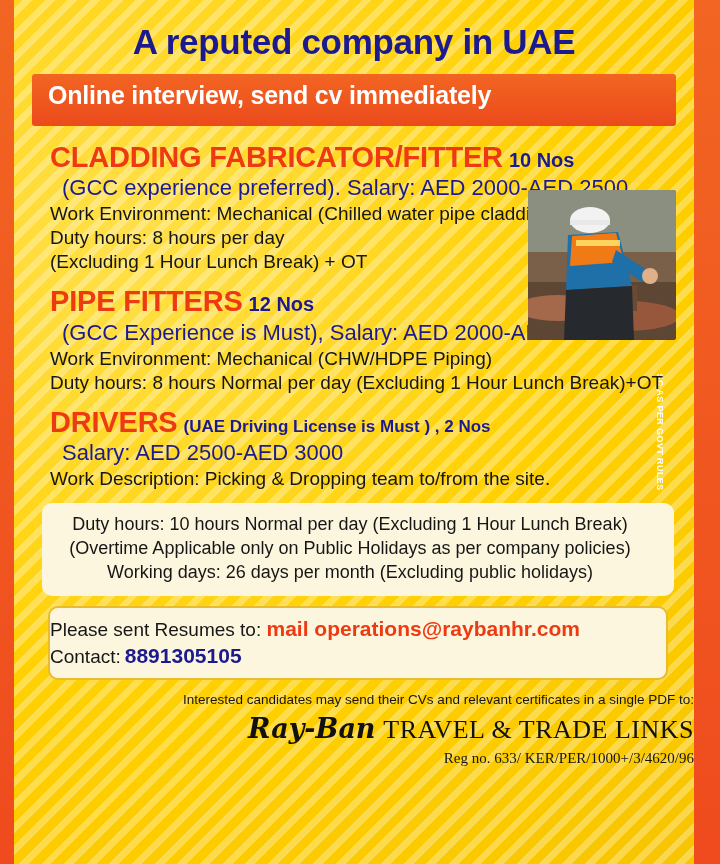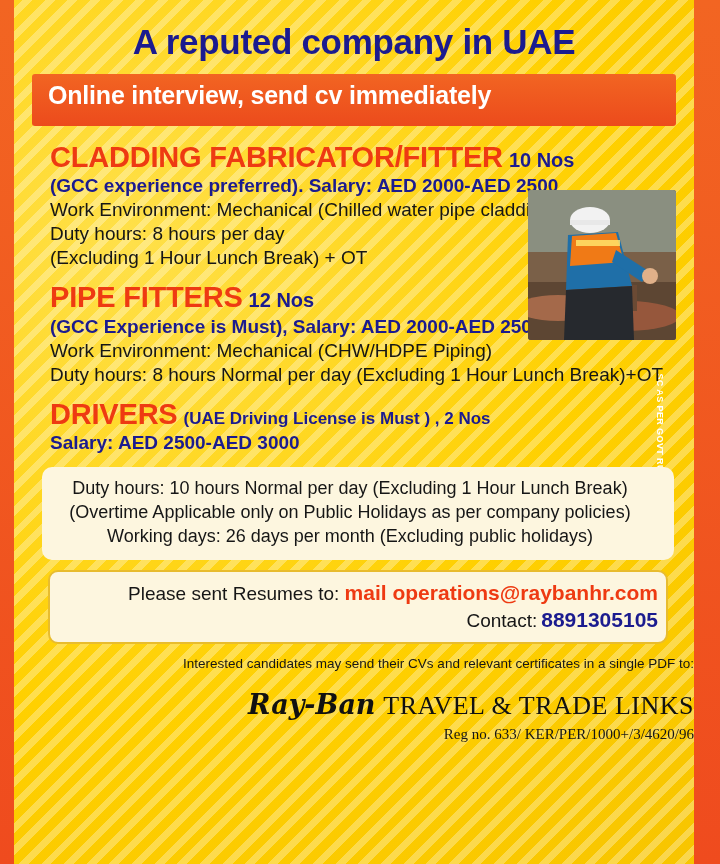--- a/index.html
+++ b/index.html
@@ -100,23 +100,24 @@
     color: #1b1b8f;
     font-size: 20px;
     font-weight: bold;
     margin-left: 6px;
   }
   .job-count.small {
     font-size: 17px;
   }
   .line-blue {
     color: #1b1b8f;
-    font-size: 19px;
-    font-weight: bold;
+    font-size: 22px;
+    font-weight: normal;
     margin-top: 3px;
+    margin-left: 12px;
   }
   .line-dark {
     color: #161616;
     font-size: 19px;
     margin-top: 2px;
   }
   .photo {
     position: absolute;
     right: 18px;
     top: 48px;
@@ -138,22 +139,22 @@
   .note-line {
     color: #161616;
     font-size: 18px;
     line-height: 1.32;
   }
   .contact-box {
     margin: 10px 26px 0 34px;
     background: #fdf6df;
     border: 2px solid #e8bc2e;
     border-radius: 10px;
-    padding: 9px 8px 10px 8px;
-    text-align: right;
+    padding: 9px 8px 10px 0;
+    text-align: left;
   }
   .contact-line1 {
     font-size: 19px;
     color: #161616;
   }
   .contact-mail {
     color: #ee3a12;
     font-weight: bold;
     font-size: 21px;
   }
@@ -170,21 +171,21 @@
   }
   .footer {
     margin-top: 12px;
     text-align: right;
   }
   .footer-note {
     font-size: 13.5px;
     color: #161616;
   }
   .brand {
-    margin-top: 18px;
+    margin-top: 6px;
     font-size: 28px;
     color: #111;
   }
   .brand-script {
     font-family: "DejaVu Serif", serif;
     font-style: italic;
     font-weight: bold;
     font-size: 27px;
   }
   .brand-rest {
@@ -255,20 +256,21 @@
         <div class="line-blue">(GCC Experience is Must),   Salary: AED 2000-AED 2500</div>
         <div class="line-dark">Work Environment: Mechanical (CHW/HDPE Piping)</div>
         <div class="line-dark">Duty hours: 8 hours Normal per day (Excluding 1 Hour Lunch Break)+OT</div>
       </div>
 
       <div class="job">
         <div class="job-head">
           <span class="job-title">DRIVERS</span><span class="job-count small">(UAE Driving License is Must ) , 2 Nos</span>
         </div>
         <div class="line-blue">Salary: AED 2500-AED 3000</div>
+        <div class="line-dark">Work Description: Picking &amp; Dropping team to/from the site.</div>
       </div>
 
     </div>
 
     <div class="note-box">
       <div class="note-line">Duty hours: 10 hours Normal per day (Excluding 1 Hour Lunch Break)</div>
       <div class="note-line">(Overtime Applicable only on Public Holidays as per company policies)</div>
       <div class="note-line">Working days: 26 days per month (Excluding public holidays)</div>
     </div>
 

